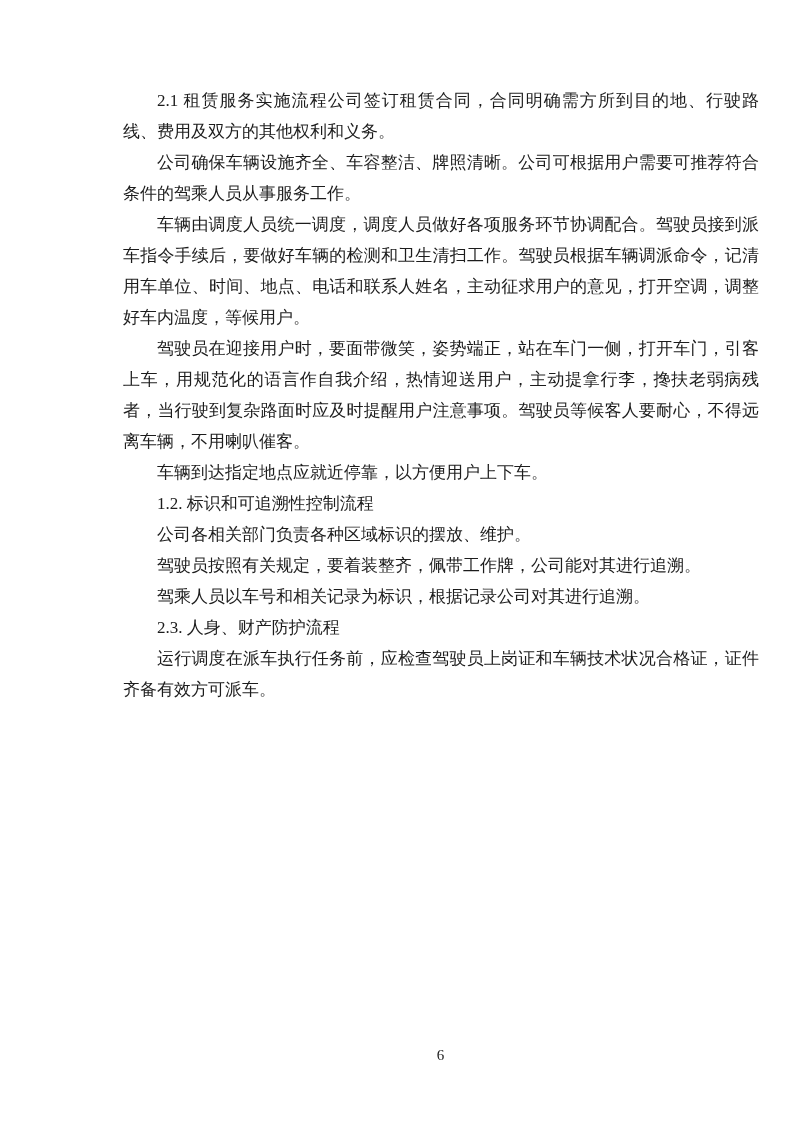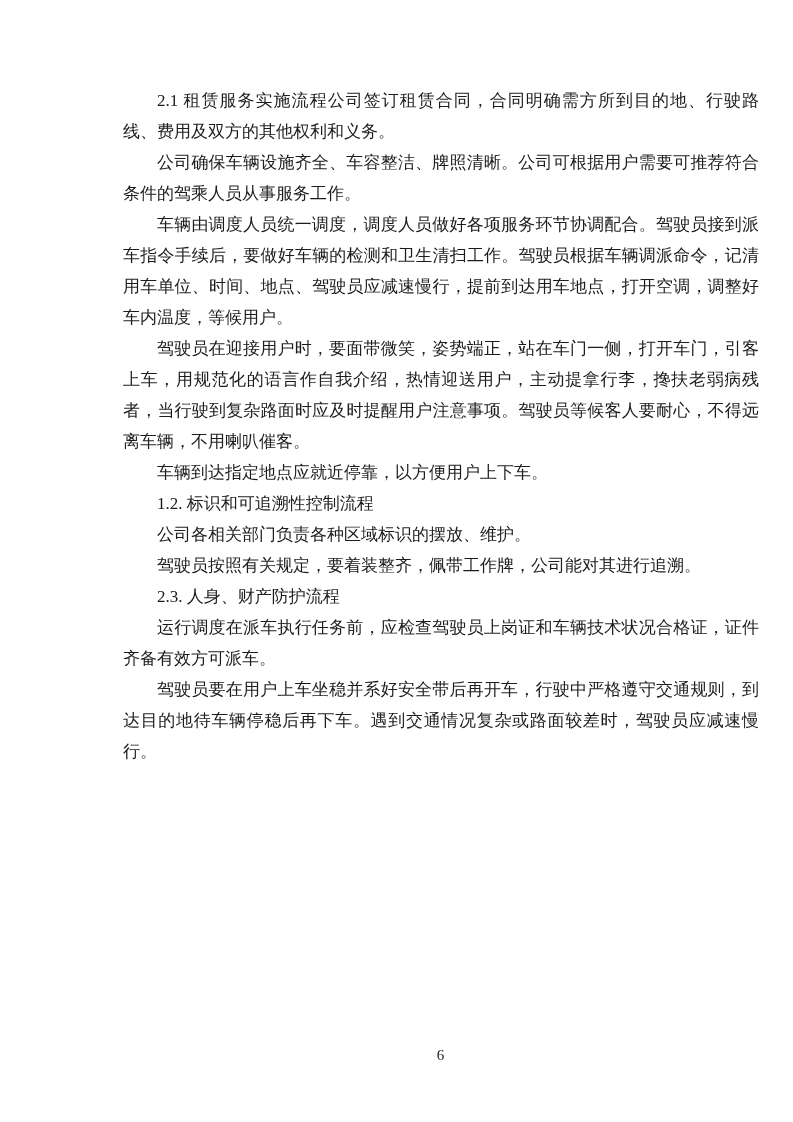--- a/index.html
+++ b/index.html
@@ -45,26 +45,26 @@
     color: #1c1c1c;
   }
 </style>
 </head>
 <body>
 
 <div class="page">
   <div class="doc-body" id="doc-body">
       <p class="para">2.1 租赁服务实施流程公司签订租赁合同，合同明确需方所到目的地、行驶路线、费用及双方的其他权利和义务。</p>
       <p class="para">公司确保车辆设施齐全、车容整洁、牌照清晰。公司可根据用户需要可推荐符合条件的驾乘人员从事服务工作。</p>
-      <p class="para">车辆由调度人员统一调度，调度人员做好各项服务环节协调配合。驾驶员接到派车指令手续后，要做好车辆的检测和卫生清扫工作。驾驶员根据车辆调派命令，记清用车单位、时间、地点、驾驶员应减速慢行，提前到达用车地点，打开空调，调整好车内温度，等候用户。</p>
+      <p class="para">车辆由调度人员统一调度，调度人员做好各项服务环节协调配合。驾驶员接到派车指令手续后，要做好车辆的检测和卫生清扫工作。驾驶员根据车辆调派命令，记清用车单位、时间、地点、电话和联系人姓名，主动征求用户的意见，打开空调，调整好车内温度，等候用户。</p>
       <p class="para">驾驶员在迎接用户时，要面带微笑，姿势端正，站在车门一侧，打开车门，引客上车，用规范化的语言作自我介绍，热情迎送用户，主动提拿行李，搀扶老弱病残者，当行驶到复杂路面时应及时提醒用户注意事项。驾驶员等候客人要耐心，不得远离车辆，不用喇叭催客。</p>
       <p class="para">车辆到达指定地点应就近停靠，以方便用户上下车。</p>
       <p class="para">1.2. 标识和可追溯性控制流程</p>
       <p class="para">公司各相关部门负责各种区域标识的摆放、维护。</p>
       <p class="para">驾驶员按照有关规定，要着装整齐，佩带工作牌，公司能对其进行追溯。</p>
+      <p class="para">驾乘人员以车号和相关记录为标识，根据记录公司对其进行追溯。</p>
       <p class="para">2.3. 人身、财产防护流程</p>
       <p class="para">运行调度在派车执行任务前，应检查驾驶员上岗证和车辆技术状况合格证，证件齐备有效方可派车。</p>
-      <p class="para">驾驶员要在用户上车坐稳并系好安全带后再开车，行驶中严格遵守交通规则，到达目的地待车辆停稳后再下车。遇到交通情况复杂或路面较差时，驾驶员应减速慢行。</p>
     </div>
   <div class="footer">
     <span class="page-num">6</span>
   </div>
 </div>
 
 </body></html>

